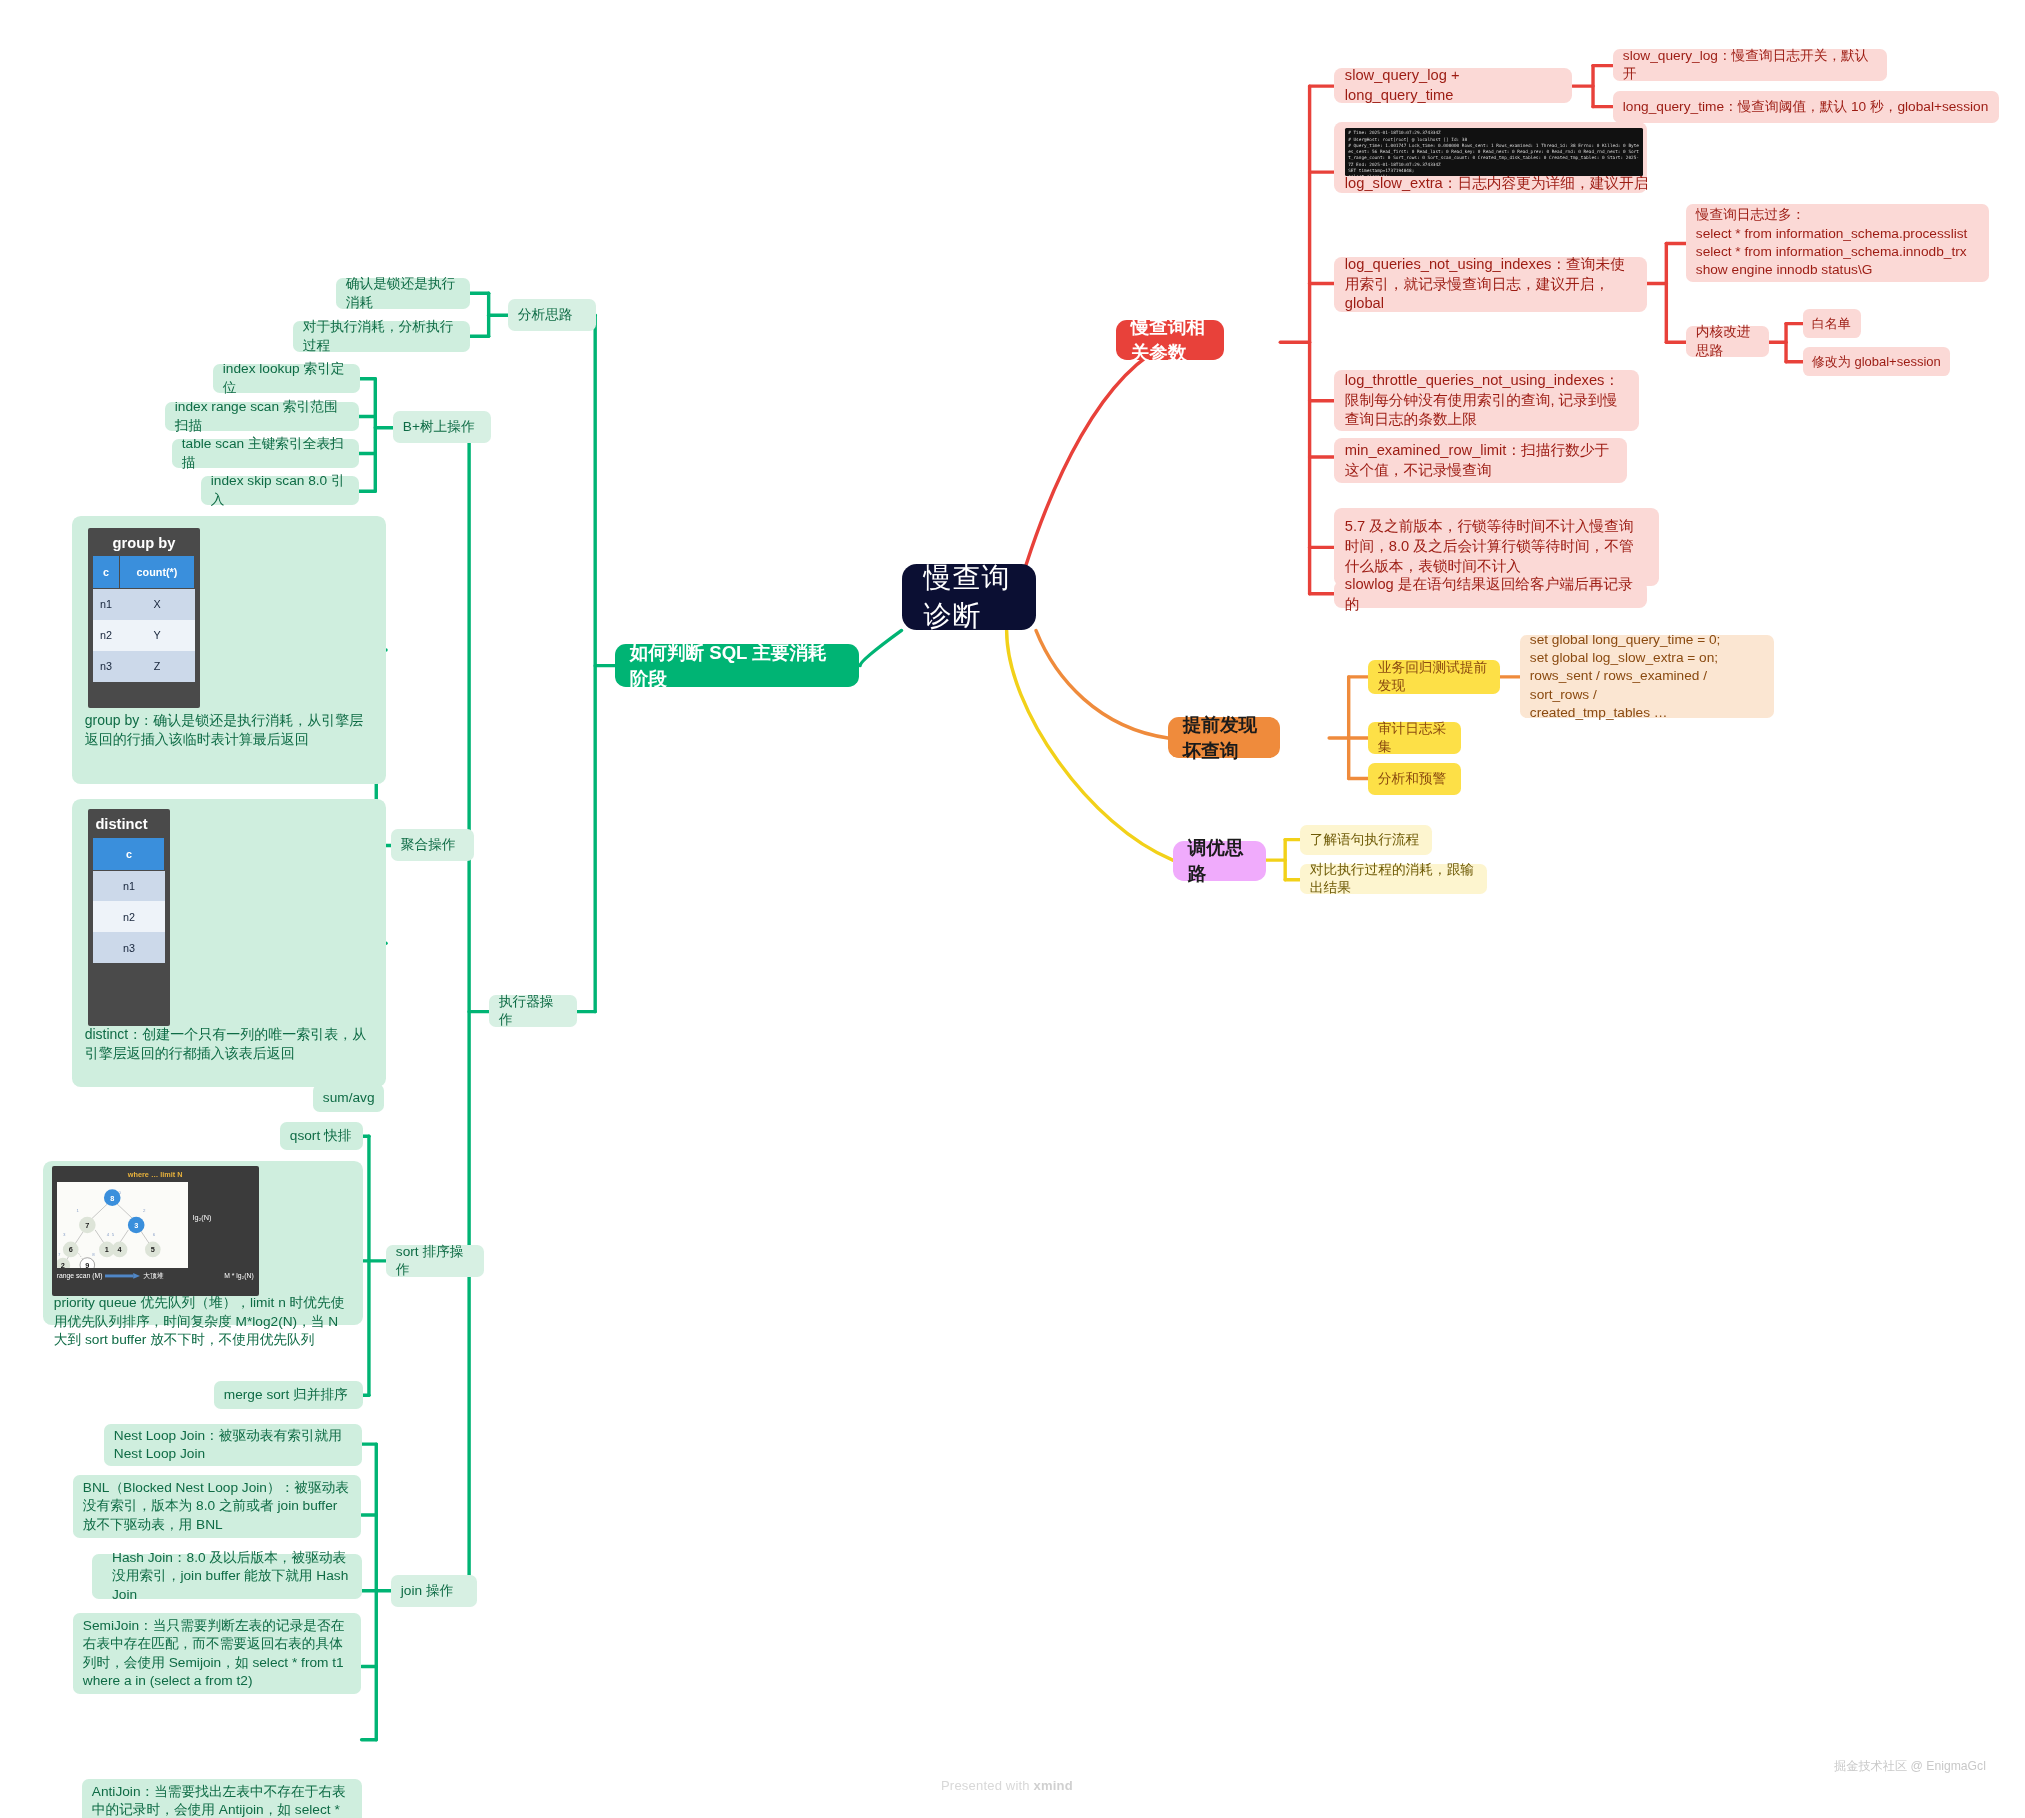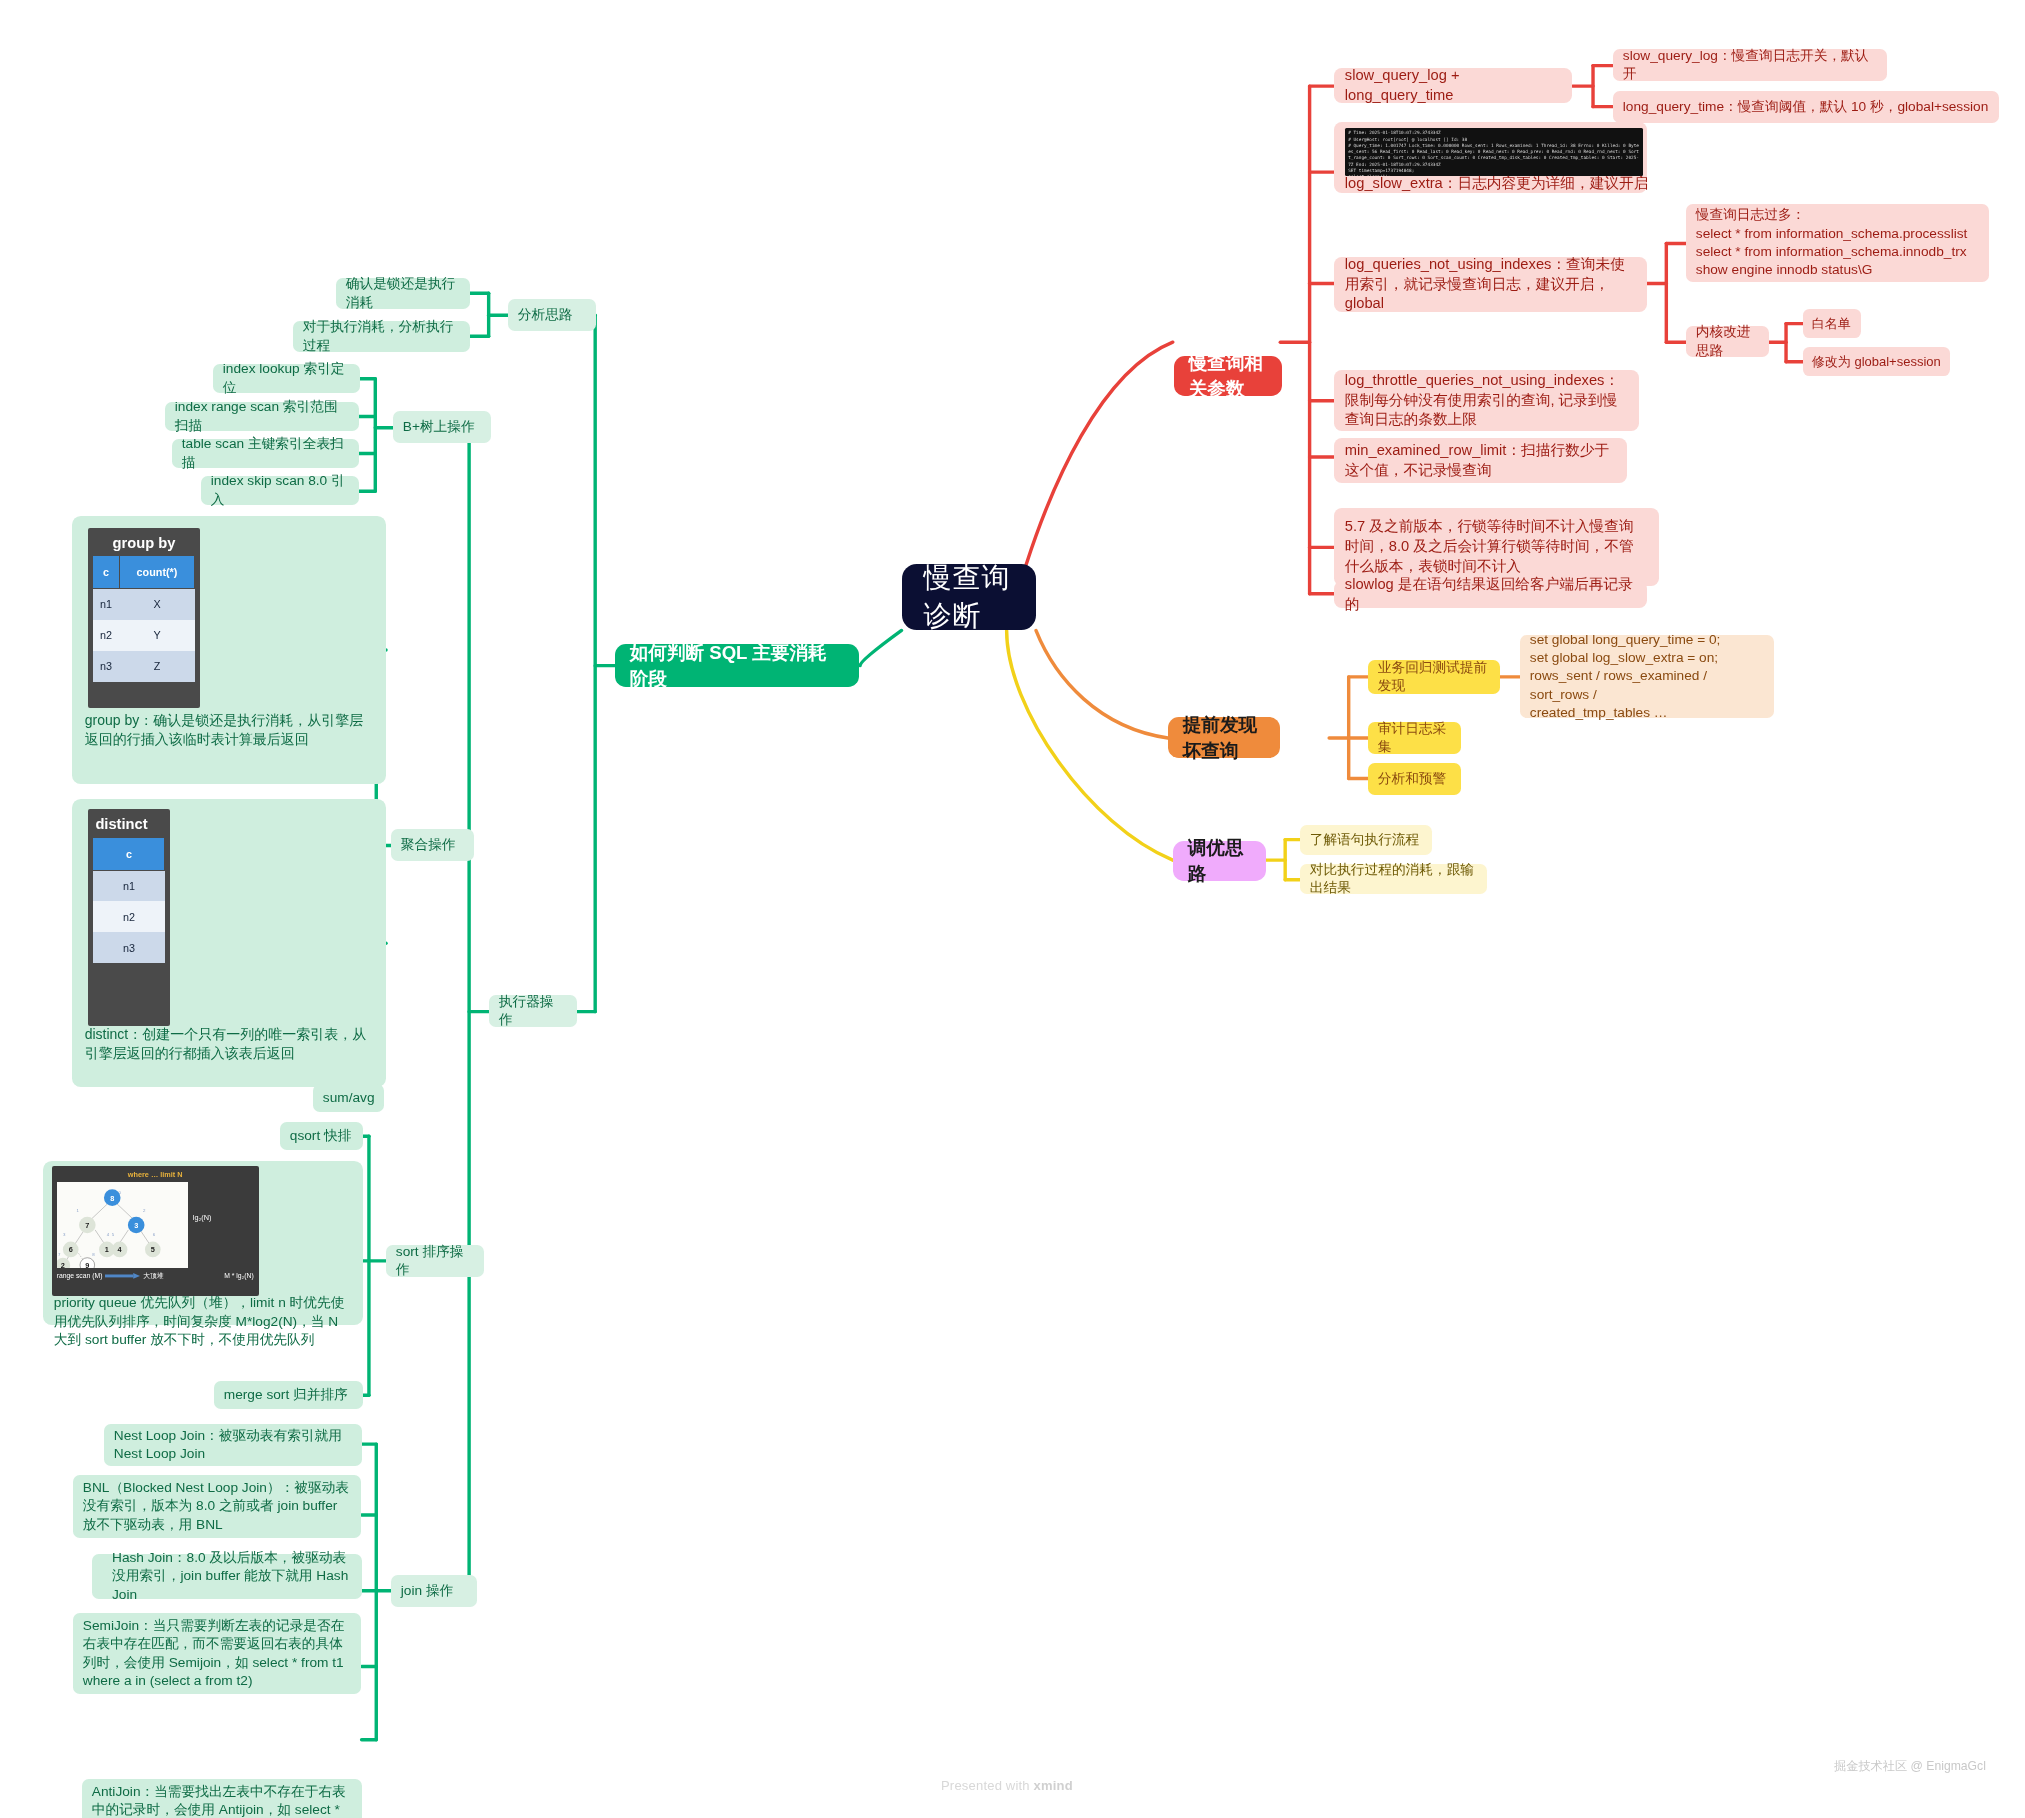--- a/index.html
+++ b/index.html
@@ -160,21 +160,21 @@
       <path d="M770,3255 L740,3255" stroke="#00b474"></path>
       <path d="M770,3410 L740,3410" stroke="#00b474"></path>
       <path d="M770,3560 L740,3560" stroke="#00b474"></path>
     </g>
   </svg>
 
   <div class="node root" style="left:902px;top:564px;width:134px;height:66px;">
     <span class="txt">慢查询诊断</span>
   </div>
 
-  <div class="node l1 red" style="left:1174px;top:320px;width:108px;height:40px;margin-top:36px;">
+  <div class="node l1 red" style="left:1116px;top:320px;width:108px;height:40px;">
     <span class="txt">慢查询相关参数</span>
   </div>
 
   <div class="node pink b1" style="left:1334px;top:68px;width:238px;height:35px;">
     <span class="txt">slow_query_log + long_query_time</span>
   </div>
 
   <div class="node pink b2" style="left:1613px;top:49px;width:274px;height:32px;">
     <span class="txt">slow_query_log：慢查询日志开关，默认开</span>
   </div>

